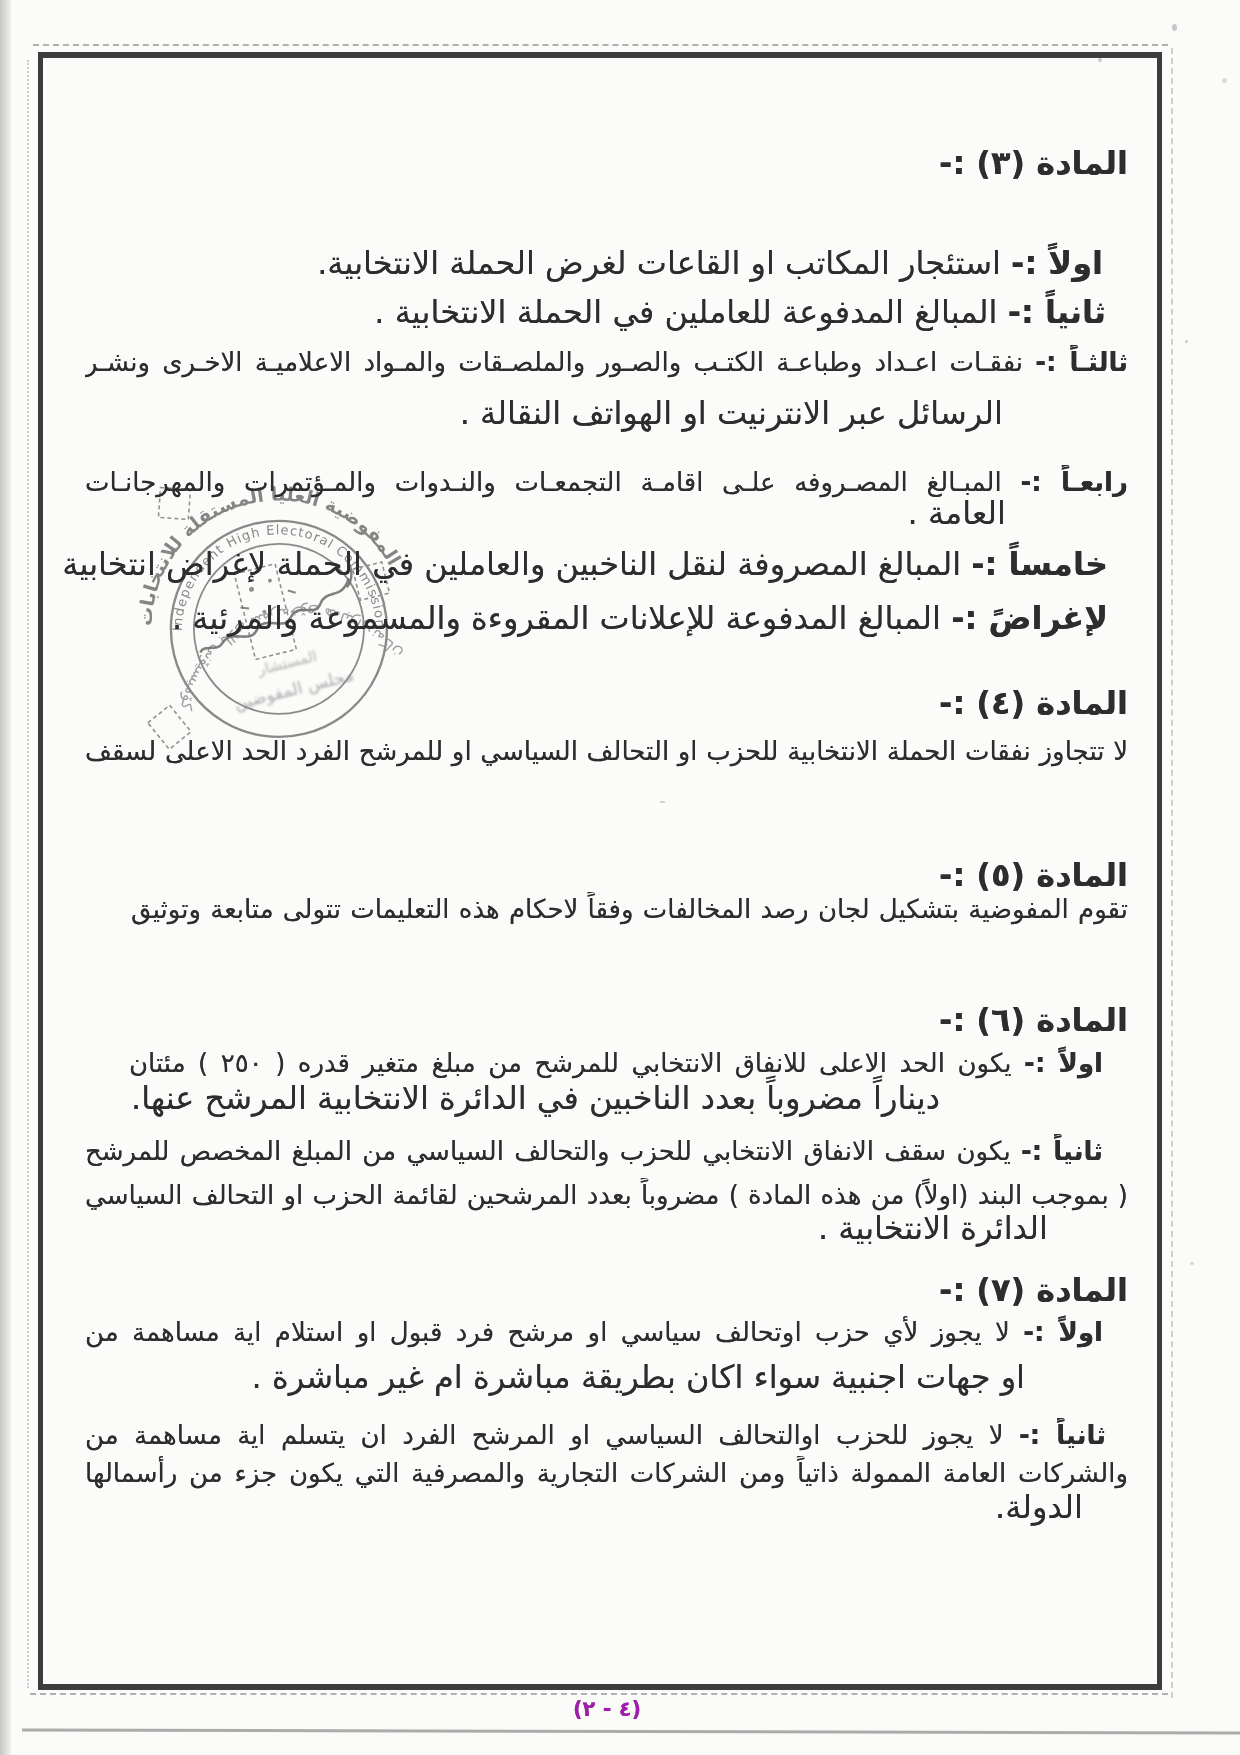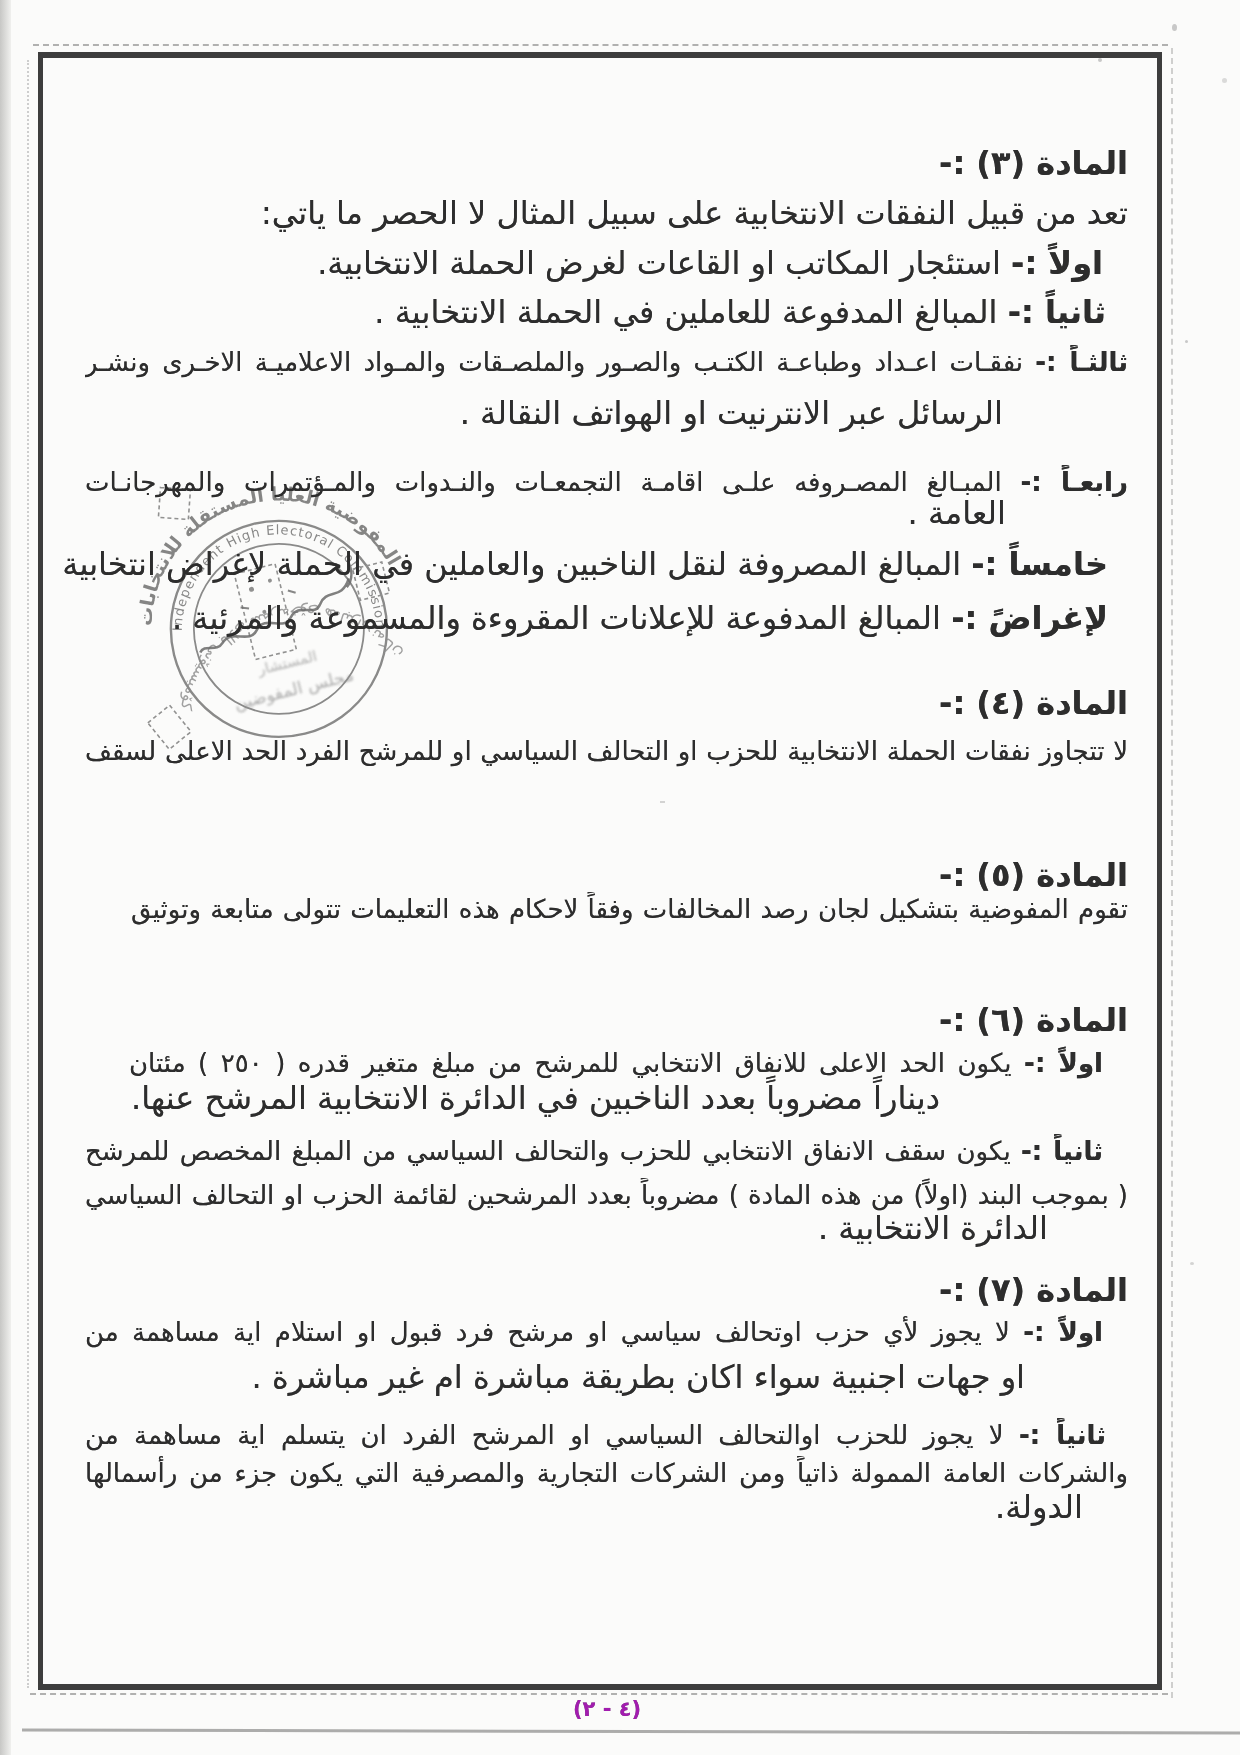--- a/index.html
+++ b/index.html
@@ -94,21 +94,20 @@
     <circle cx="172" cy="160" r="2" fill="#8a8a8a"></circle>
     <path d="M 265,130 C 268,140 266,150 258,156" fill="none" stroke="#5f5f5f" stroke-width="2.4" opacity=".85"></path>
     <path d="M 262,148 C 250,168 238,152 228,166 C 219,178 208,158 196,172 C 186,184 172,162 160,176 C 150,188 136,168 124,180 C 116,188 106,176 100,184" fill="none" stroke="#5f5f5f" stroke-width="2.6" opacity=".85"></path>
     <path d="M 200,145 l 7,4 M 150,150 l 8,3" stroke="#5f5f5f" stroke-width="2" opacity=".8"></path>
     <text x="182" y="220" text-anchor="middle" font-size="15" fill="#8f8f8f" class="blur1">المستشار</text>
     <text x="182" y="248" text-anchor="middle" font-size="17" fill="#8a8a8a" class="blur2">مجلس المفوضين</text>
   </svg>
 
   <div id="content">
     <div class="line head" style="top:146px;"><b>المادة (٣) :-</b></div>
-    <div class="line" style="top:196px;"><span>تعد من قبيل النفقات الانتخابية على سبيل المثال لا الحصر ما ياتي:</span></div>
     <div class="line" style="top:246px;right:25px;"><b>اولاً :-</b> <span>استئجار المكاتب او القاعات لغرض الحملة الانتخابية.</span></div>
     <div class="line" style="top:295px;right:22px;"><b>ثانياً :-</b> <span>المبالغ المدفوعة للعاملين في الحملة الانتخابية .</span></div>
     <div class="line j" style="top:345px;"><b>ثالثـاً :-</b> <span>نفقـات اعـداد وطباعـة الكتـب والصـور والملصـقات والمـواد  الاعلاميـة الاخـرى ونشـر</span></div>
     <div class="line j" style="top:465px;"><b>رابعـاً :-</b> <span>المبـالغ المصـروفه علـى اقامـة التجمعـات والنـدوات والمـؤتمرات والمهرجانـات</span></div>
     <div class="line" style="top:396px;right:125px;"><span>الرسائل عبر الانترنيت او الهواتف النقالة .</span></div>
     <div class="line" style="top:496px;right:122px;"><span>العامة .</span></div>
     <div class="line" style="top:547px;right:20px;"><b>خامساً :-</b> <span>المبالغ المصروفة لنقل الناخبين والعاملين في الحملة لإغراض انتخابية</span></div>
     <div class="line" style="top:601px;right:20px;"><b>لإغراضً :-</b> <span>المبالغ المدفوعة للإعلانات المقروءة والمسموعة والمرئية .</span></div>
 
     <div class="line head" style="top:686px;"><b>المادة (٤) :-</b></div>

